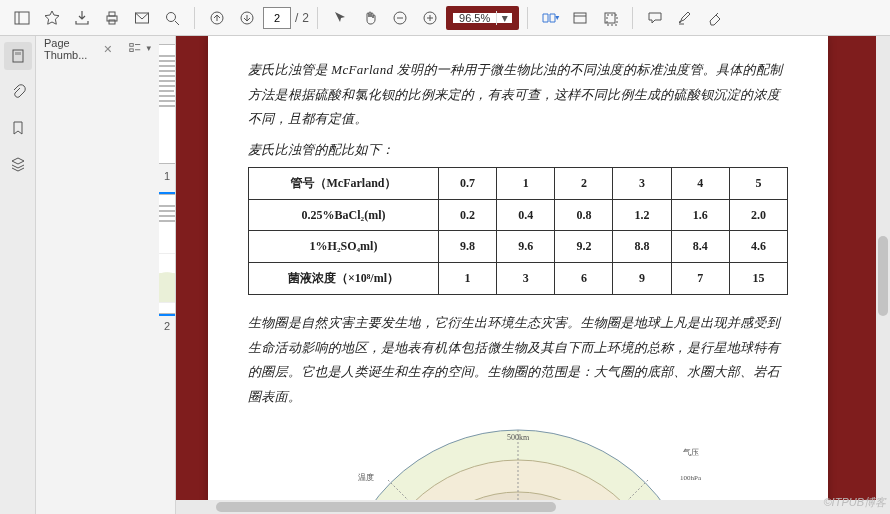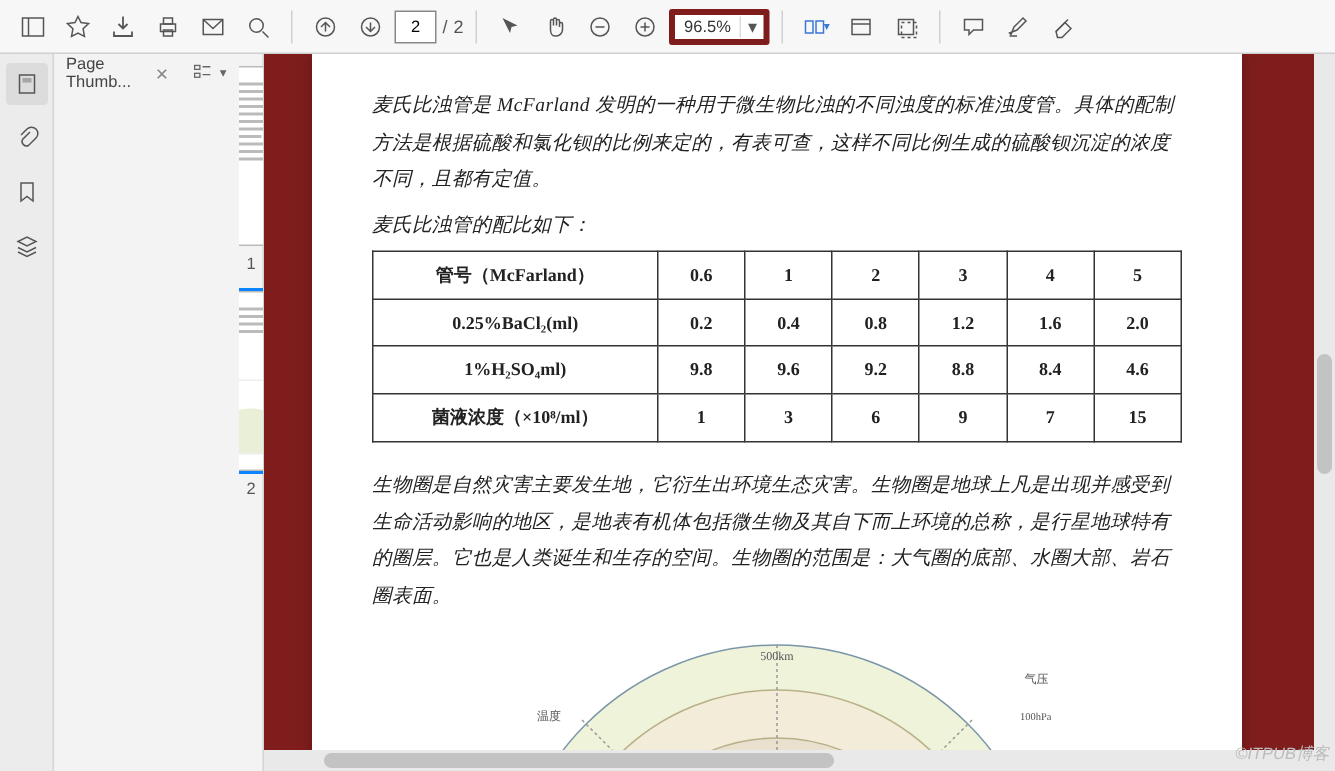--- a/index.html
+++ b/index.html
@@ -5,21 +5,21 @@
 * { margin:0; padding:0; box-sizing:border-box; }
 body { font-family:Arial,"Microsoft YaHei",sans-serif; font-size:12px; background:#f5f5f5; overflow:hidden; }
 .app { width:890px; height:514px; display:flex; flex-direction:column; background:#fff; position:relative; }
 
 
 .toolbar { height:36px; background:#f7f7f7; border-bottom:1px solid #cfcfcf; display:flex; align-items:center; padding:0 8px; gap:2px; }
 .tbtn { width:28px; height:28px; display:flex; align-items:center; justify-content:center; color:#555; cursor:pointer; border-radius:3px; }
 .sep { width:1px; height:22px; background:#d0d0d0; margin:0 6px; }
 .page-ctrl { display:flex; align-items:center; gap:4px; color:#555; }
 .page-input { width:28px; height:22px; text-align:center; border:1px solid #888; font-size:11px; }
-.zoom-combo { display:flex; align-items:center; height:24px; border:4px solid #7f1d1d; background:#fff; border-radius:2px; }
+.zoom-combo { display:flex; align-items:center; height:24px; border:7px solid #7f1d1d; background:#fff; border-radius:2px; }
 .zoom-val { padding:0 6px; font-size:11px; color:#333; }
 .zoom-dd { width:16px; text-align:center; color:#555; border-left:1px solid #ddd; }
 .tbtn svg { width:16px; height:16px; }
 .tbtn.blue { color:#3a78d6; }
 
 
 .body { flex:1; display:flex; min-height:0; }
 .rail { width:36px; background:#ececec; border-right:1px solid #d4d4d4; display:flex; flex-direction:column; align-items:center; padding-top:6px; gap:8px; }
 .rail .rbtn { width:28px; height:28px; display:flex; align-items:center; justify-content:center; color:#555; border-radius:3px; cursor:pointer; }
 .rail .rbtn.sel { background:#dcdcdc; }
@@ -250,21 +250,21 @@
   </div>
 
   <div class="docwrap">
     <div class="page">
       <p>麦氏比浊管是 McFarland 发明的一种用于微生物比浊的不同浊度的标准浊度管。具体的配制方法是根据硫酸和氯化钡的比例来定的，有表可查，这样不同比例生成的硫酸钡沉淀的浓度不同，且都有定值。</p>
       <p class="caption">麦氏比浊管的配比如下：</p>
       <table class="tbl">
         <tbody>
               <tr>
           <th>管号（McFarland）</th>
-          <th>0.6</th>
+          <th>0.7</th>
                 <th>1</th>
                 <th>2</th>
                 <th>3</th>
                 <th>4</th>
                 <th>5</th>
         </tr>
         <tr>
           <td>0.25%BaCl₂(ml)</td>
           <td>0.2</td>
                 <td>0.4</td>

